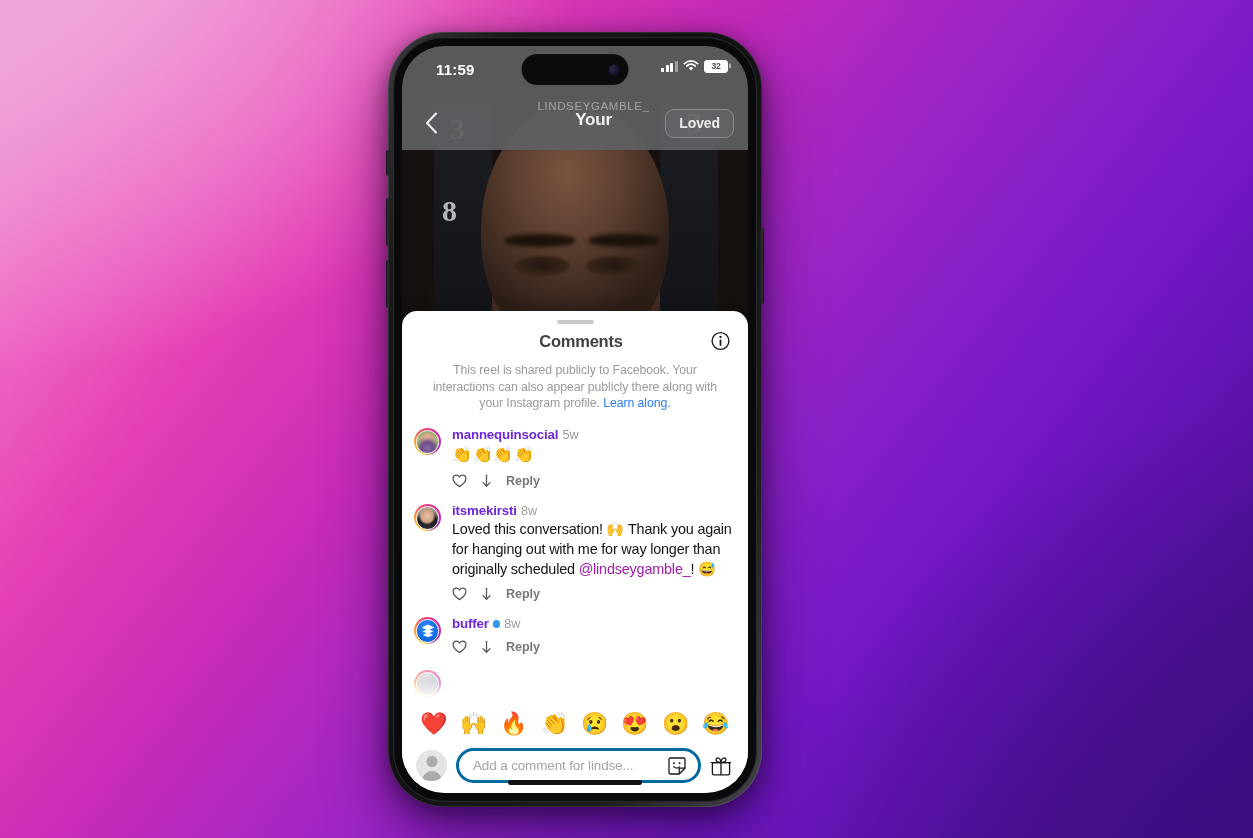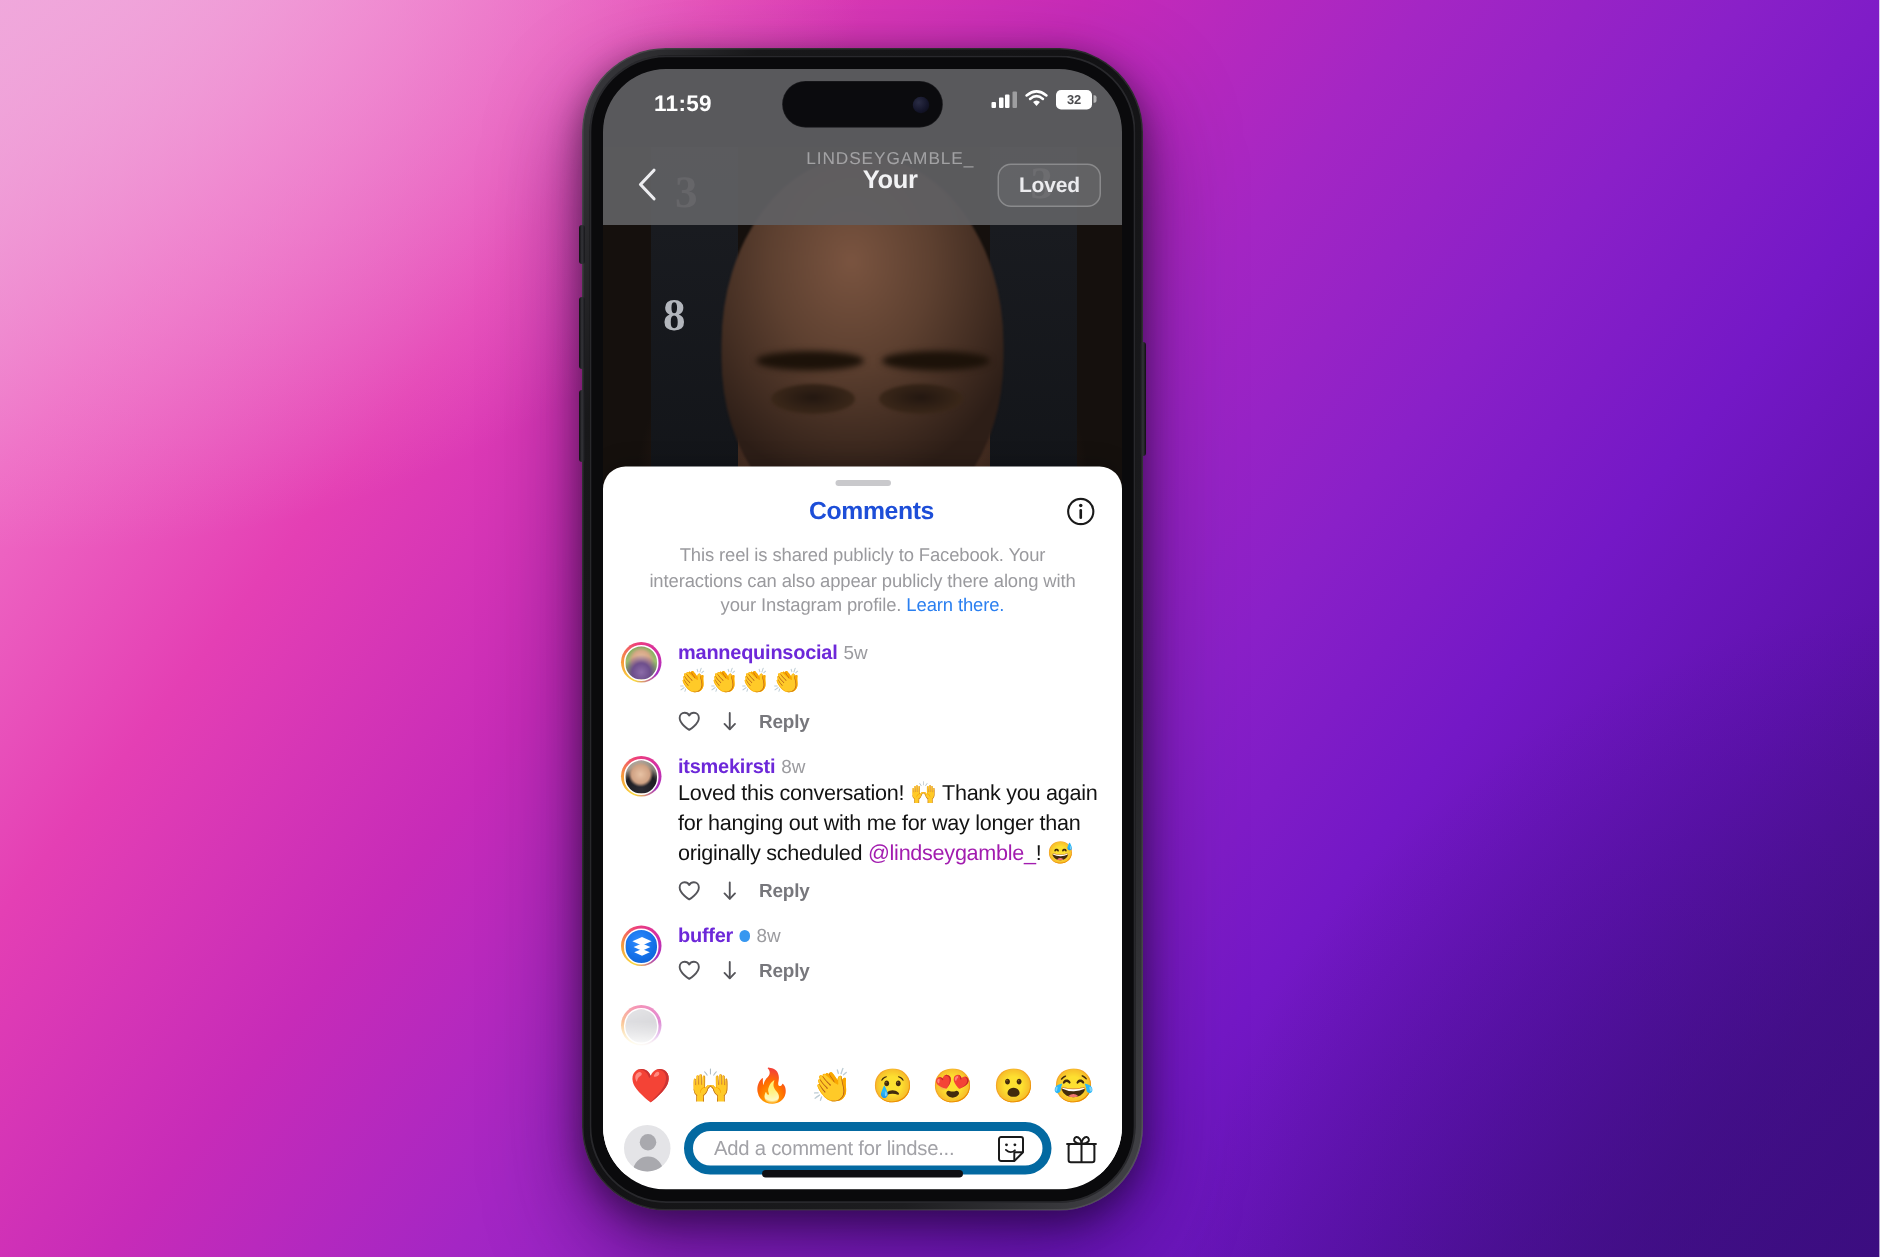--- a/index.html
+++ b/index.html
@@ -191,21 +191,21 @@
     box-shadow:0 -3px 14px rgba(0,0,0,0.18);
   }
   #grabber {
     width:37px; height:4.2px; border-radius:3px;
     background:#c9c9cc;
     margin:9px auto 0;
   }
   #sheet-header {
     position:relative; height:34px; display:flex; align-items:center; justify-content:center;
   }
-  #sheet-title { font-size:16.5px; font-weight:700; color:#1d4ed8; letter-spacing:-0.25px;margin-left:12px; }
+  #sheet-title { font-size:16.5px; font-weight:700; color:#404040; letter-spacing:-0.25px;margin-left:12px; }
   #info-icon {
     position:absolute; right:18px; top:50%; transform:translateY(-50%);
     width:19px; height:19px;
   }
   #disclaimer {
     padding:4px 20px 0;
     text-align:center;
     font-size:12.3px; line-height:16.4px;
     color:#9a9a9e; letter-spacing:-0.08px;
   }
@@ -309,21 +309,21 @@
     position:absolute; left:50%; top:6px; transform:translateX(-50%);
     width:11px; height:11px; border-radius:50%; background:#a9a9ae;
   }
   #composer-avatar .ph-body {
     position:absolute; left:50%; bottom:-5px; transform:translateX(-50%);
     width:20px; height:15px; border-radius:10px 10px 0 0; background:#a9a9ae;
   }
   #comment-input-wrap {
     flex:1; position:relative;
     height:35px; border-radius:18px;
-    border:6px solid #0369a1;
+    border:3px solid #0369a1;
     display:flex; align-items:center;
     padding:0 38px 0 14px;
     background:#fff;
   }
   #comment-input {
     width:100%; border:none; outline:none; background:transparent;
     font-family:"Liberation Sans", sans-serif;
     font-size:13.5px; color:#111; letter-spacing:-0.15px;
   }
   #comment-input::placeholder { color:#a2a2a7; }
@@ -424,21 +424,21 @@
           <span id="info-icon">
             <svg width="19" height="19" viewBox="0 0 19 19">
               <circle cx="9.5" cy="9.5" r="8.4" stroke="#1a1a1a" stroke-width="1.4" fill="none"></circle>
               <circle cx="9.5" cy="5.5" r="1.15" fill="#1a1a1a"></circle>
               <rect x="8.62" y="7.9" width="1.76" height="6.6" rx="0.88" fill="#1a1a1a"></rect>
             </svg>
           </span>
         </div>
 
         <div id="disclaimer">
-          <span>This reel is shared publicly to Facebook. Your interactions can also appear publicly there along with your Instagram profile. </span><span class="learn-more">Learn there.</span>
+          <span>This reel is shared publicly to Facebook. Your interactions can also appear publicly there along with your Instagram profile. </span><span class="learn-more">Learn along.</span>
         </div>
 
         <div id="comment-list">
 
           <div class="comment">
             <div class="avatar-ring">
               <div class="avatar-inner av-mannequin"></div>
             </div>
             <div class="comment-body">
               <div class="comment-meta">

